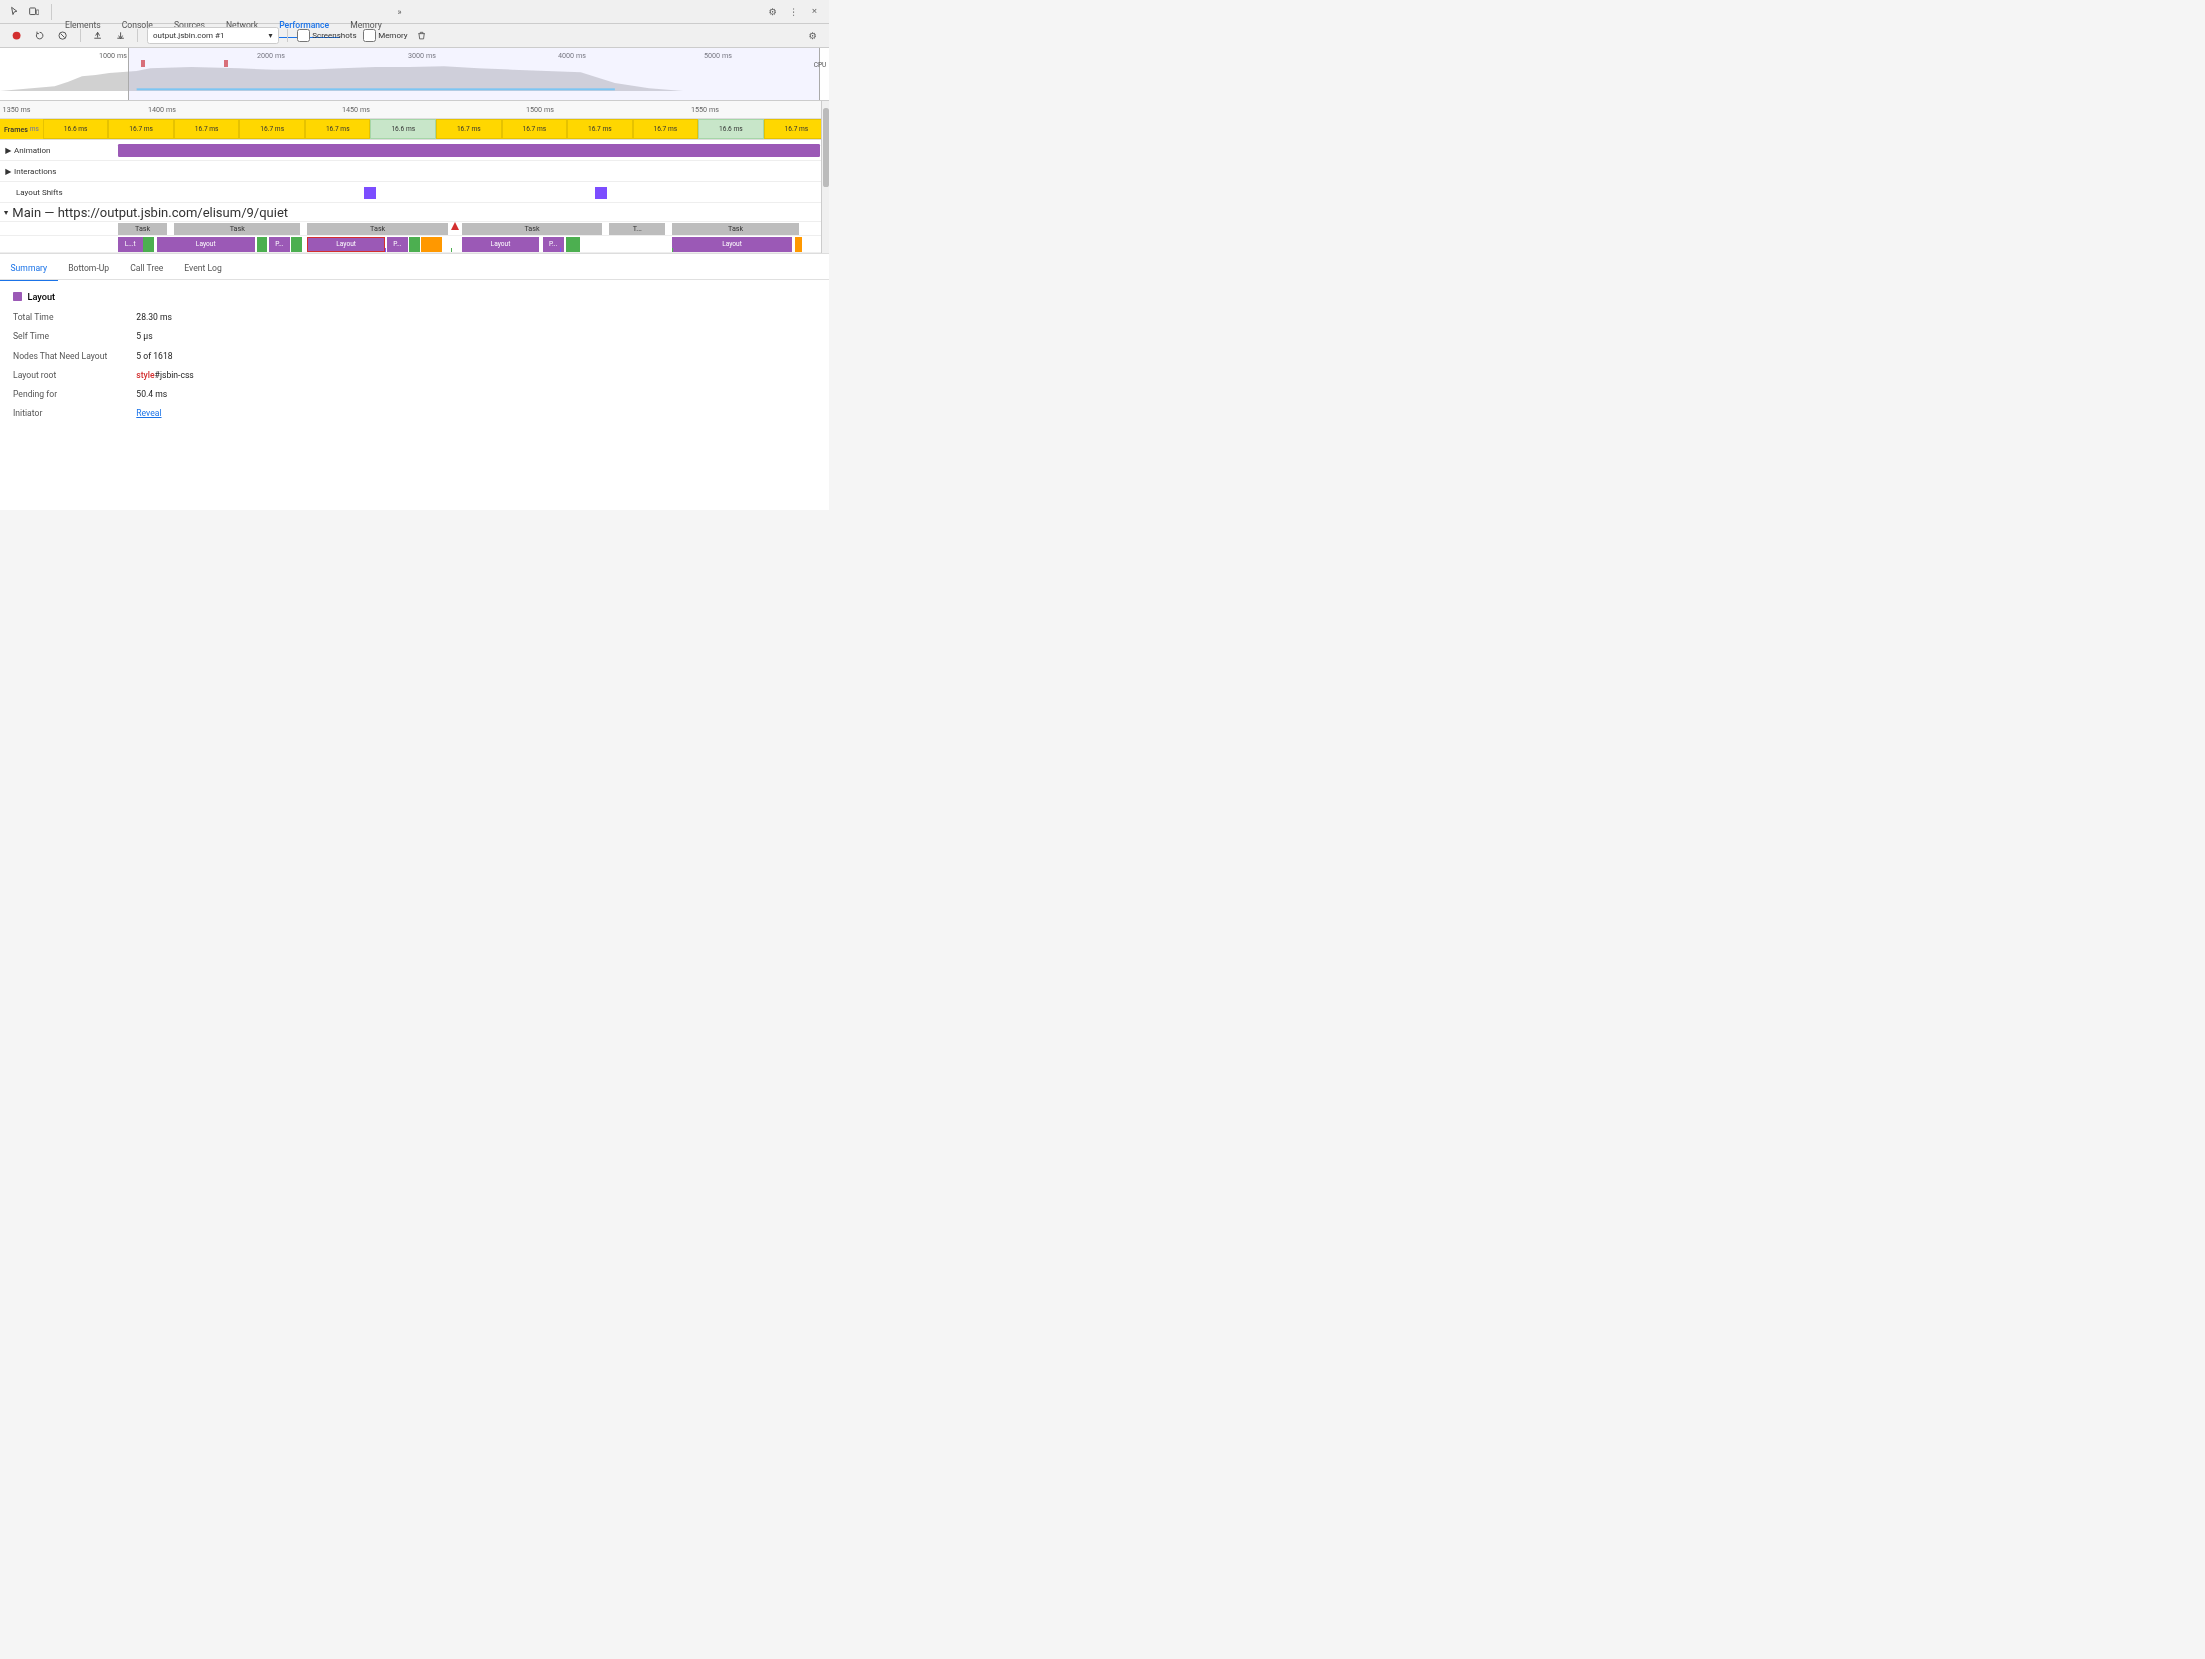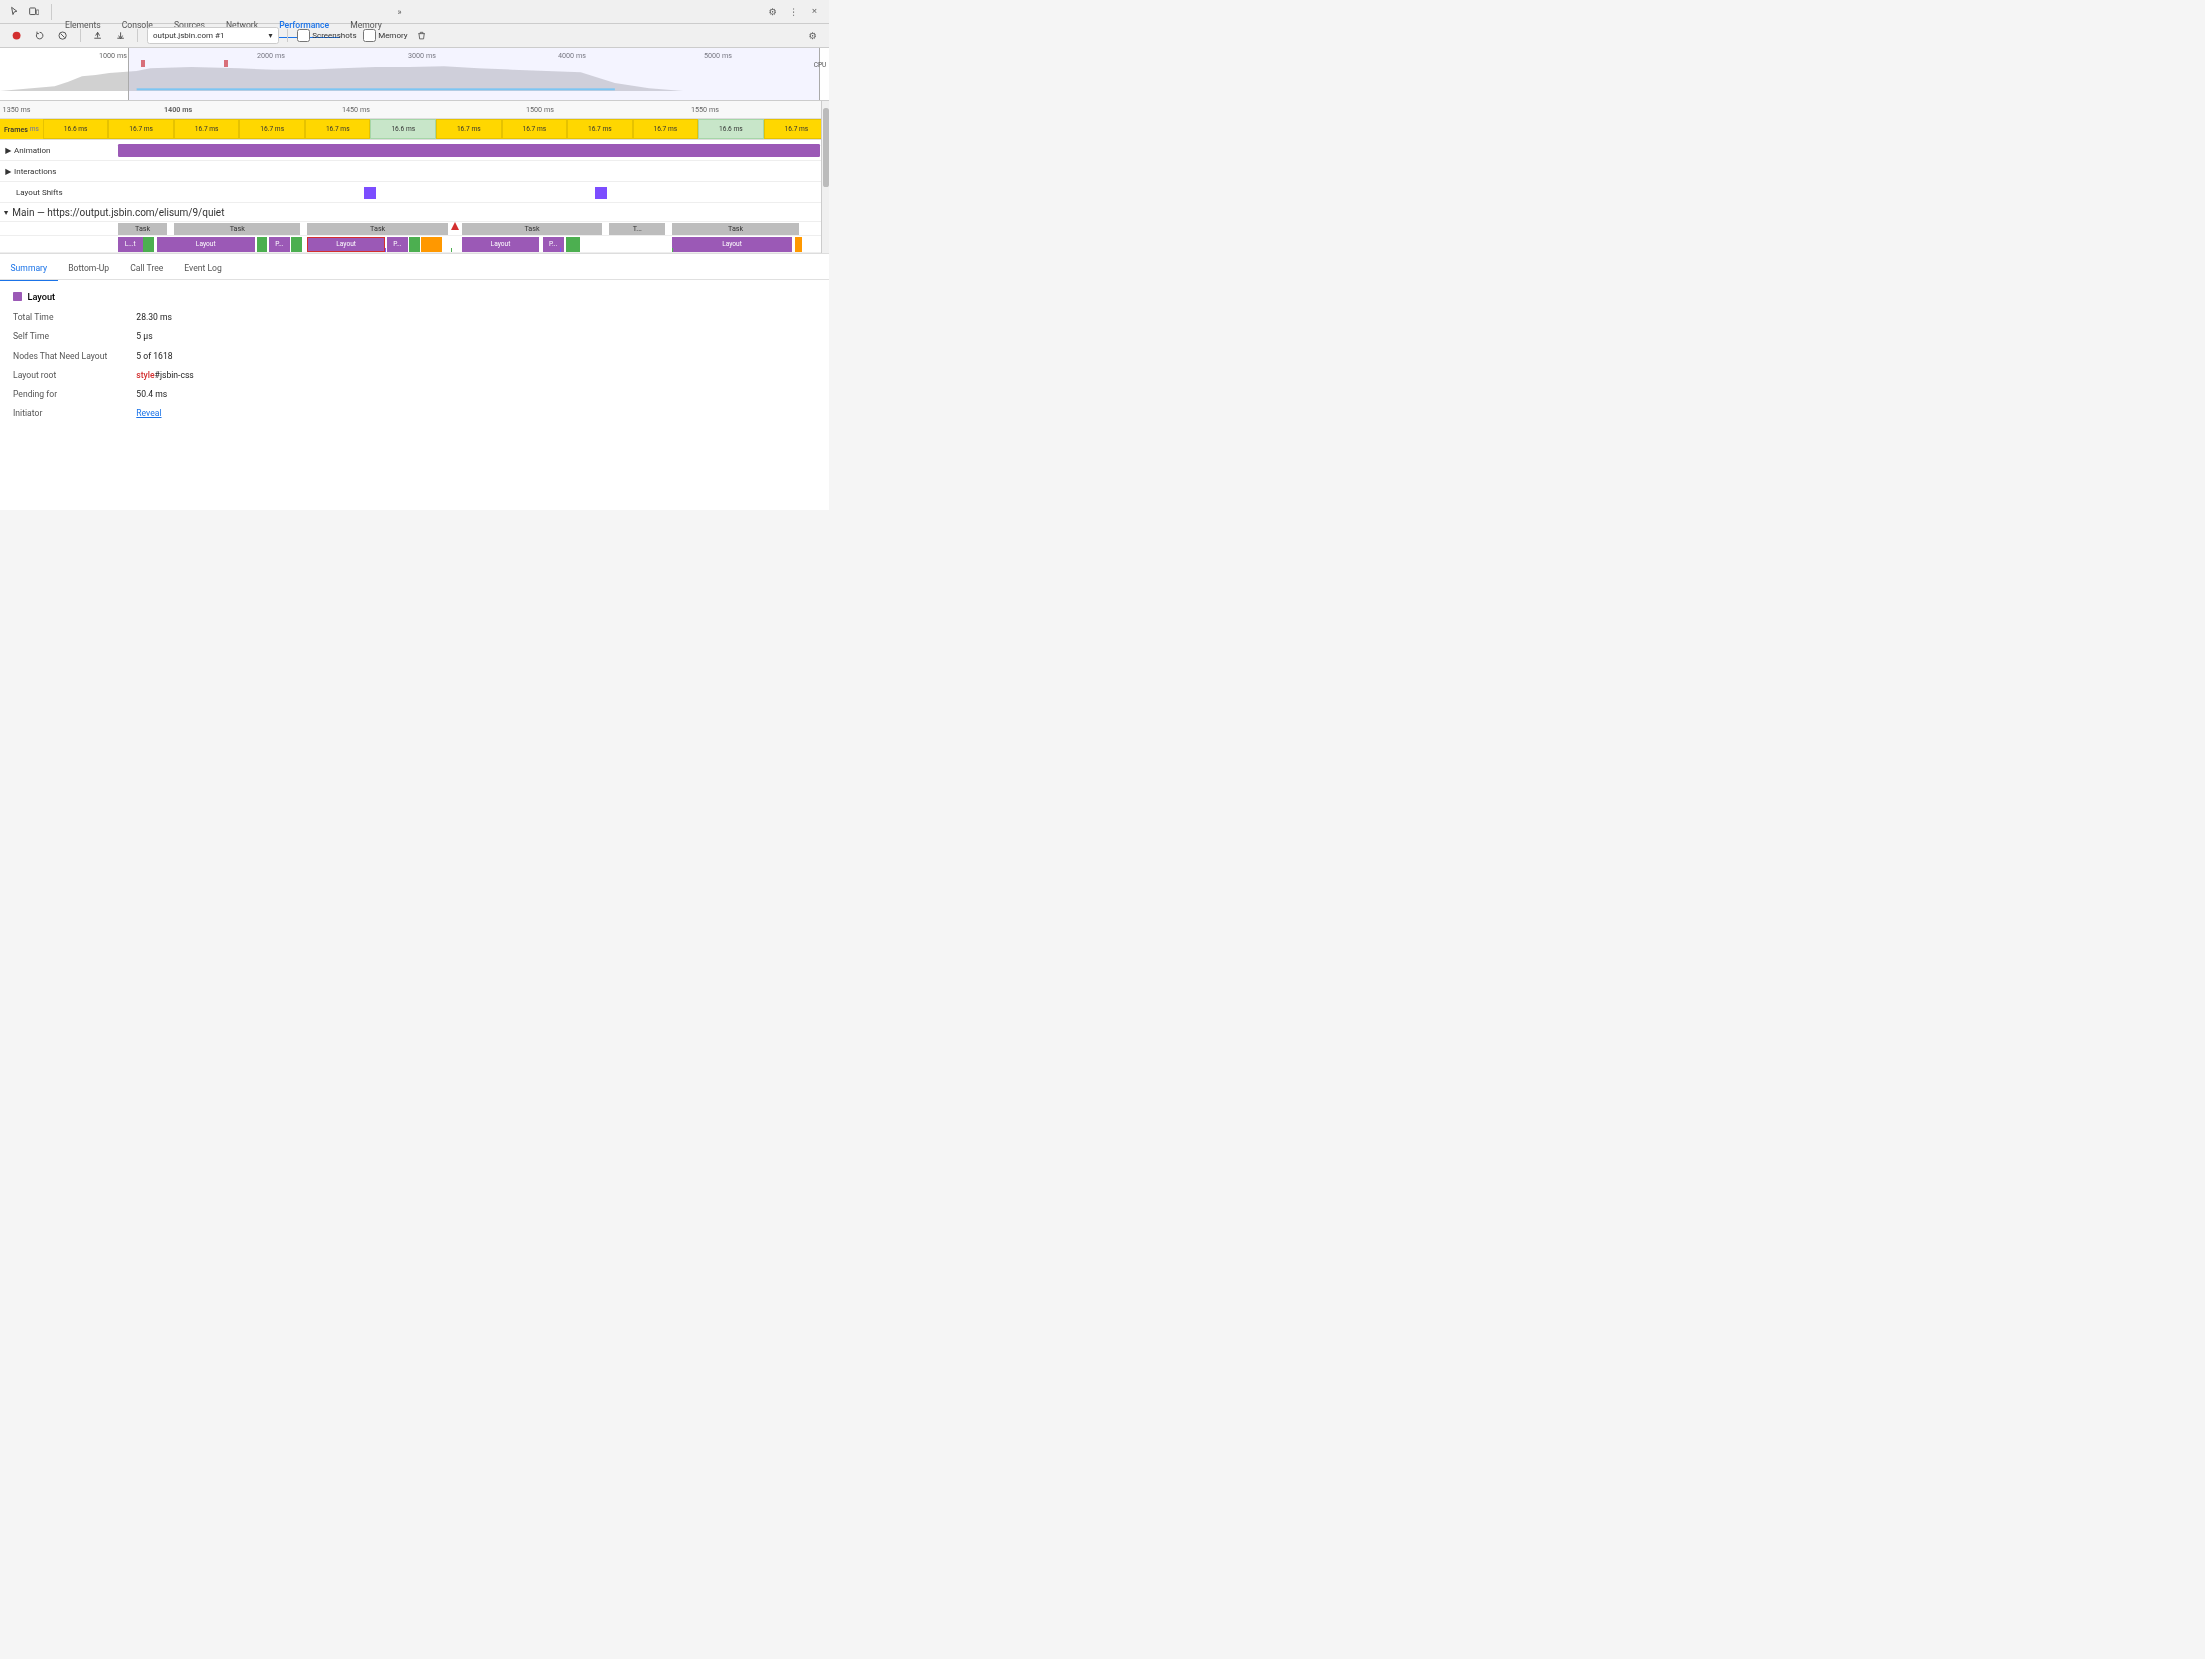--- a/index.html
+++ b/index.html
@@ -590,21 +590,21 @@
 
   <span class="cpu-label">CPU</span>
   <span class="net-label">NET</span>
 </div>
 
 <div class="timeline-area" style="position:relative;">
 
   <div class="timeline-time-row">
     <div style="min-width:2.6px;"></div>
     <span class="tl-time-label" style="left:2.6px;">1350 ms</span>
-    <span class="tl-time-label" style="left:164px;font-weight:bold;">1400 ms</span>
+    <span class="tl-time-label" style="left:148px;">1400 ms</span>
     <span class="tl-time-label" style="left:342px;">1450 ms</span>
     <span class="tl-time-label" style="left:526px;">1500 ms</span>
     <span class="tl-time-label" style="left:691px;">1550 ms</span>
   </div>
 
   <div class="frames-row">
     <div class="frames-label">
       <span>Frames</span>&nbsp;<span style="font-size:6.6px;color:#888;">ms</span>
     </div>
     <div style="display:flex;flex:1;height:100%;overflow:hidden;">
@@ -646,21 +646,21 @@
     <div class="layout-shifts-track">
       <div class="shift-block" style="left:35%;"></div>
       <div class="shift-block" style="left:68%;"></div>
     </div>
     <div style="width:9.2px;"></div>
   </div>
 
   <div class="main-thread-row">
     <div class="main-thread-label">
       <span>▼</span>
-      <span style="font-size:10px;">Main — https://output.jsbin.com/elisum/9/quiet</span>
+      <span style="font-size:13px;">Main — https://output.jsbin.com/elisum/9/quiet</span>
     </div>
     <div style="flex:1;"></div>
   </div>
 
   <div class="task-row">
     <div class="task-row-spacer"></div>
     <div class="task-track">
 
       <div class="task-block" style="left:0;width:7%;font-size:7.2px;height:12px;background:#bdbdbd;">Task</div>
       <div class="task-block" style="left:8%;width:18%;font-size:7.2px;height:12px;background:#bdbdbd;">Task</div>

